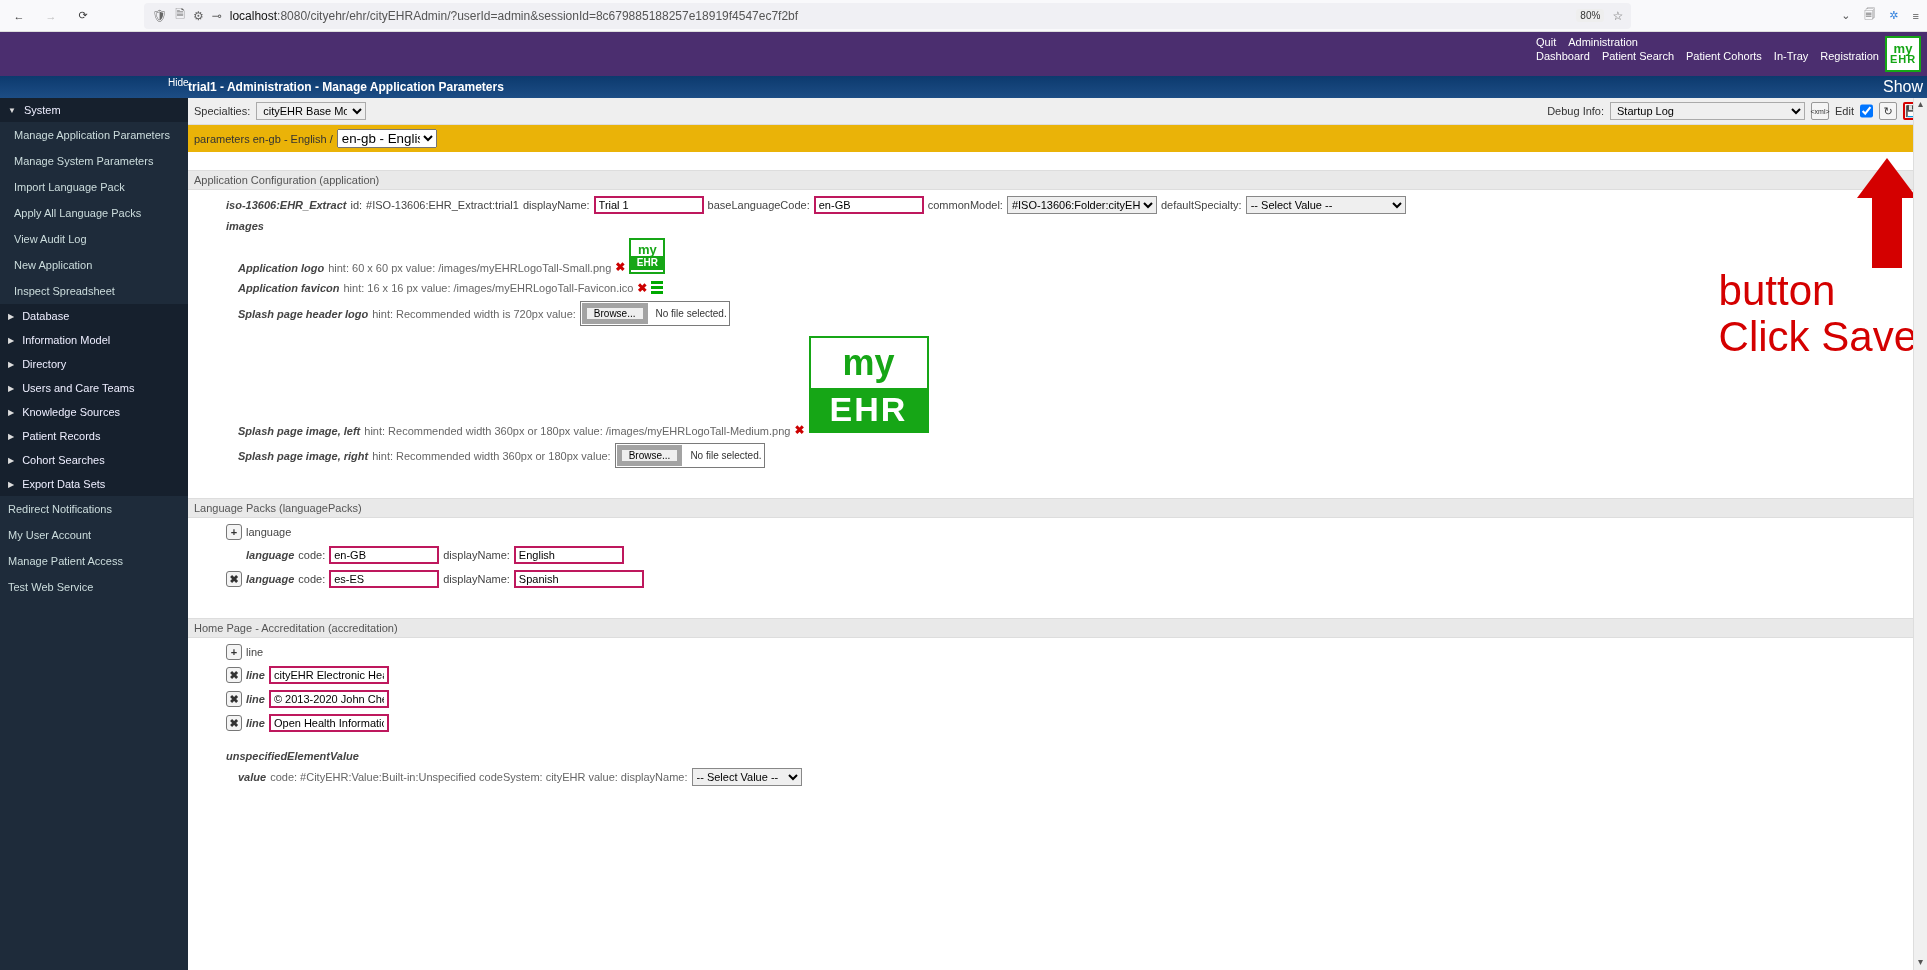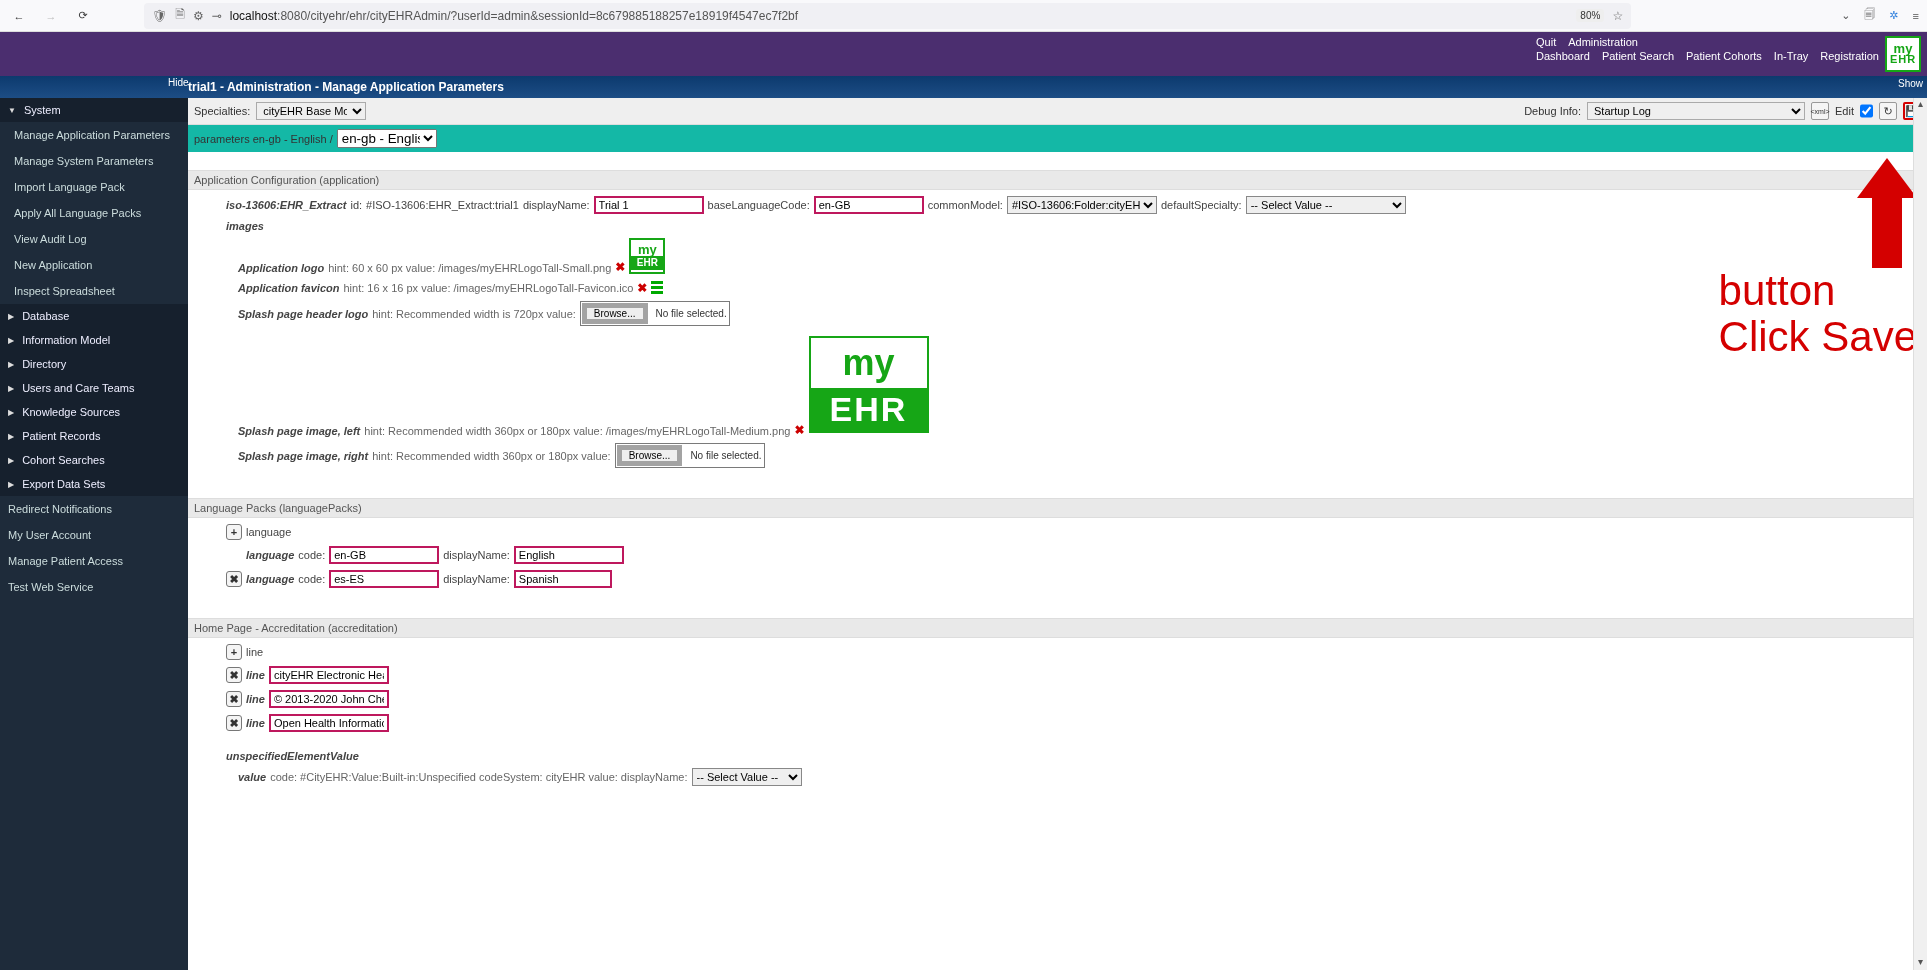--- a/index.html
+++ b/index.html
@@ -18,21 +18,21 @@
 .right-icons .blue { color:#2f7fdc; }
 
 
 .app-header { background: #4b2e6f; background: linear-gradient(#4b2e6f,#4b2e6f); color: #fff; height: 44px; display:flex; align-items:flex-start; justify-content:flex-end; padding: 4px 6px 0 0; position:relative;}
 .app-header-links { font-size:11px; text-align:right; }
 .app-header-links .row { margin-bottom: 2px; }
 .app-header-links a { color:#fff; text-decoration:none; margin-left: 8px; cursor:pointer; }
 .logo-box { width:36px; height:36px; background:#fff; border:2px solid #16a616; display:flex; flex-direction:column; align-items:center; justify-content:center; font-weight:bold; margin-left:6px; line-height:0.9; }
 .logo-box .my { color:#16a616; font-size:13px; }
 .logo-box .ehr { color:#16a616; font-size:11px; letter-spacing:1px; }
-.show-link { position:fixed; right: 4px; top: 78px; font-size:10px; color:#fff; }
+.show-link { position:fixed; right: 4px; top: 78px; font-size:16px; color:#fff; }
 
 
 .sub-header { background: linear-gradient(#0c3a6e,#1d4d85); color:#fff; height: 22px; display:flex; align-items:center; padding-left: 188px; font-size:12px; font-weight:bold; position:relative;}
 .hide-link { position:absolute; left: 168px; top: 1px; font-size:10px; color:#fff; cursor:pointer; font-weight:normal;}
 
 
 .main { display:flex; height: calc(970px - 32px - 44px - 22px); }
 
 
 .sidebar { width: 188px; background:#1e2b3a; color:#ccd; font-size:11px; overflow-y:auto; flex-shrink:0;}
@@ -40,24 +40,24 @@
 .side-item { padding: 7px 8px 7px 14px; color:#cdd; cursor:pointer; }
 .side-item.plain { padding-left: 8px; }
 .tri::before { content:"▶"; font-size:8px; margin-right:4px; color:#ddd; }
 .tri.open::before { content:"▼"; }
 
 
 .content { flex:1; overflow:auto; background:#fff; position:relative;}
 .toolbar { background:#efefef; border-bottom:1px solid #ddd; padding: 4px 6px; display:flex; align-items:center; font-size:11px; gap:6px;}
 .toolbar .spacer { flex:1; }
 .toolbar select, .toolbar input { font-size:11px; height:18px; border:1px solid #aaa; padding:0 2px; }
-.toolbar-row2 { background:#14b8a6; border-bottom:0px; padding: 4px 6px; font-size:11px; display:flex; align-items:center; gap:4px;}
+.toolbar-row2 { background:#eab308; border-bottom:0px; padding: 4px 6px; font-size:11px; display:flex; align-items:center; gap:4px;}
 .icon-btn { width:18px; height:18px; border:1px solid #999; background:#f5f5f5; display:flex; align-items:center; justify-content:center; cursor:pointer; border-radius:2px; font-size:11px; color:#333;}
 .icon-btn.save { border:2px solid #d40000; background:#f7f7f7; }
-.wide-sel { width: 218px; }
+.wide-sel { width: 195px; }
 
 
 .section-hdr { background:#e9e9e9; color:#555; font-size:11px; padding:3px 6px; border-top:1px solid #ddd; border-bottom:1px solid #ddd; margin-top: 18px;}
 .section-body { padding: 6px 10px 6px 38px; font-size:11px; color:#444; }
 .section-body .lbl { font-style: italic; font-weight: bold; color:#444; }
 .section-body .hint { color:#666; font-size:11px; }
 .row { margin-bottom: 6px; display:flex; align-items:center; flex-wrap:wrap; gap:4px;}
 .row.indent { margin-left: 12px; }
 input.txt { border:2px solid #be185d; height:18px; font-size:11px; padding:0 3px; }
 select.sel { border:1px solid #888; height:18px; font-size:11px; }
@@ -280,21 +280,21 @@
         <input class="txt" style="width: 110px;" value="en-GB">
         <span>displayName:</span>
         <input class="txt" style="width: 110px;" value="English">
       </div>
       <div class="row">
         <span class="small-btn">✖</span>
         <span class="lbl">language</span>
         <span>code:</span>
         <input class="txt" style="width: 110px;" value="es-ES">
         <span>displayName:</span>
-        <input class="txt" style="width: 98px;" value="Spanish">
+        <input class="txt" style="width: 130px;" value="Spanish">
       </div>
     </div>
 
     <div class="section-hdr">Home Page - Accreditation (accreditation)</div>
     <div class="section-body">
       <div class="row">
         <span class="small-btn">+</span>
         <span>line</span>
       </div>
       <div class="row">

